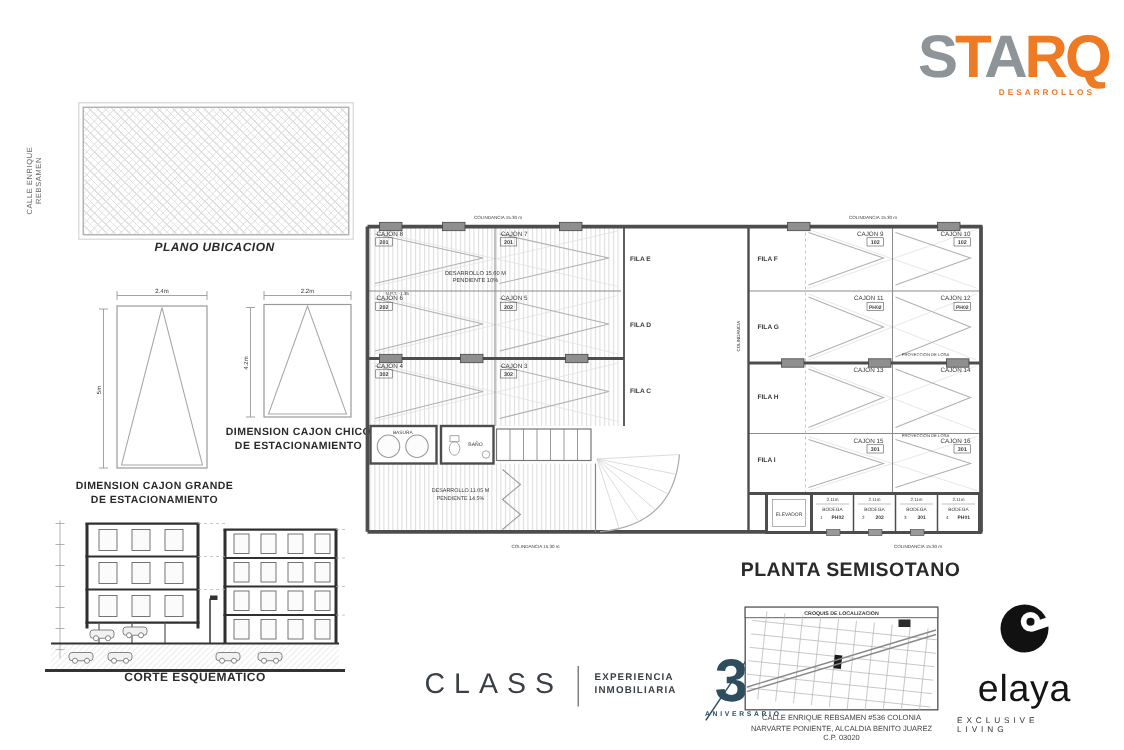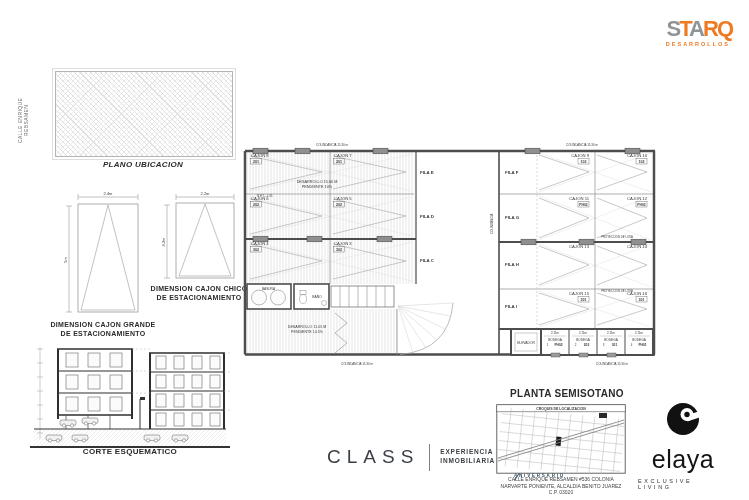--- a/index.html
+++ b/index.html
@@ -10,25 +10,25 @@
   svg{font-family:"Liberation Sans",sans-serif;display:block;}
   svg text{fill:#3a3a3a;}
   
   .hatchbox{border:1px solid #b5b5b5;outline:1px solid #dedede;outline-offset:2px;
     background:
       repeating-linear-gradient(45deg,#e0e0e0 0 .8px,transparent .8px 3.6px),
       repeating-linear-gradient(135deg,#ececec 0 .8px,transparent .8px 3.6px);}
   .vtext{writing-mode:vertical-rl;transform:rotate(180deg);font-size:5px;color:#666;
     letter-spacing:.4px;text-align:center;}
   
-  .starq-word{font-size:22px;font-weight:800;letter-spacing:-2px;line-height:1;text-align:right;}
+  .starq-word{font-size:40px;font-weight:800;letter-spacing:-2px;line-height:1;}
   .starq-sub{font-size:5.5px;letter-spacing:2px;color:#ee7a23;text-align:right;margin-top:1px;padding-right:2px;font-weight:bold;}
   .lg-gray{color:#8e9497;} .lg-orange{color:#ee7a23;}
   
-  .classrow{display:flex;align-items:center;gap:10px;height:52px;margin-left:44px;}
+  .classrow{display:flex;align-items:center;gap:10px;height:52px;}
   .class-name{font-size:19px;letter-spacing:6px;color:#3b4046;font-weight:400;}
   .class-div{width:1px;height:27px;background:#808080;}
   .class-tag{font-size:6.5px;font-weight:bold;letter-spacing:.8px;color:#3b4046;line-height:1.35;}
   .anniv{position:relative;width:60px;text-align:right;color:#2e4d5f;}
   .anniv .num{font-size:40px;font-weight:700;line-height:.9;}
   .anniv .lbl{font-size:4.5px;letter-spacing:1.8px;margin-top:1px;font-weight:bold;}
   .anniv .slash{position:absolute;left:-4px;top:18px;width:62px;height:1.4px;background:#2e4d5f;transform:rotate(-56deg);transform-origin:center;}
   
   .elaya{display:flex;flex-direction:column;align-items:center;width:90px;}
   .elaya-name{font-size:25px;font-weight:500;color:#141414;letter-spacing:.5px;margin-top:6px;line-height:1;}
@@ -404,21 +404,21 @@
       </g>
       <g>
         <text x="402" y="195.3" font-size="3" text-anchor="middle" fill="#666">2.11m</text>
         <line x1="391" y1="197" x2="413" y2="197" stroke="#999" stroke-width="0.4"></line>
         <text x="402" y="201.5" font-size="3.2" text-anchor="middle">BODEGA</text>
         <text x="394.5" y="207" font-size="3" text-anchor="middle">4</text>
         <text x="405.5" y="207.3" font-size="3.3" font-weight="bold" text-anchor="middle">PH01</text>
       </g>
     </g>
   </svg>
-  <div class="abs title" style="left:477px;top:388px;width:180px;font-size:10px;">PLANTA SEMISOTANO</div>
+  <div class="abs title" style="left:477px;top:372px;width:180px;font-size:13px;">PLANTA SEMISOTANO</div>
 
   <div class="abs classrow" style="left:283px;top:431px;">
     <div class="class-name">CLASS</div>
     <div class="class-div"></div>
     <div class="class-tag">
       <div>EXPERIENCIA</div>
       <div>INMOBILIARIA</div>
     </div>
     <div class="anniv">
       <div class="slash"></div>

